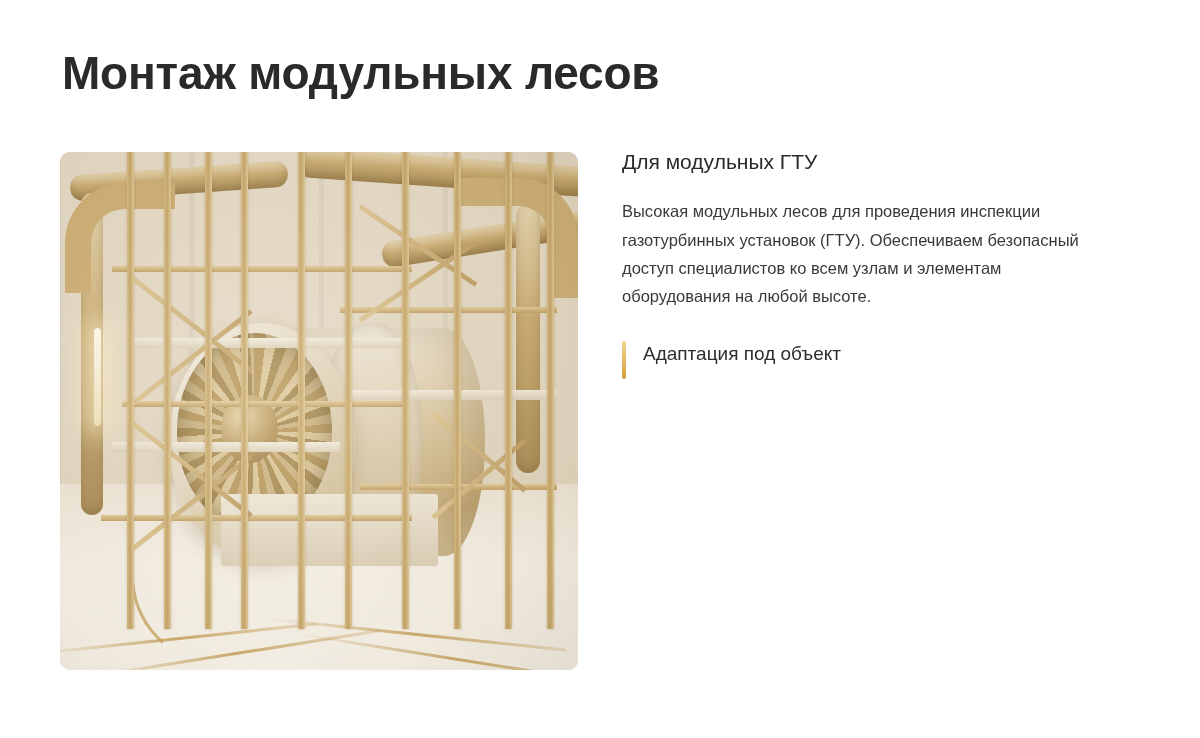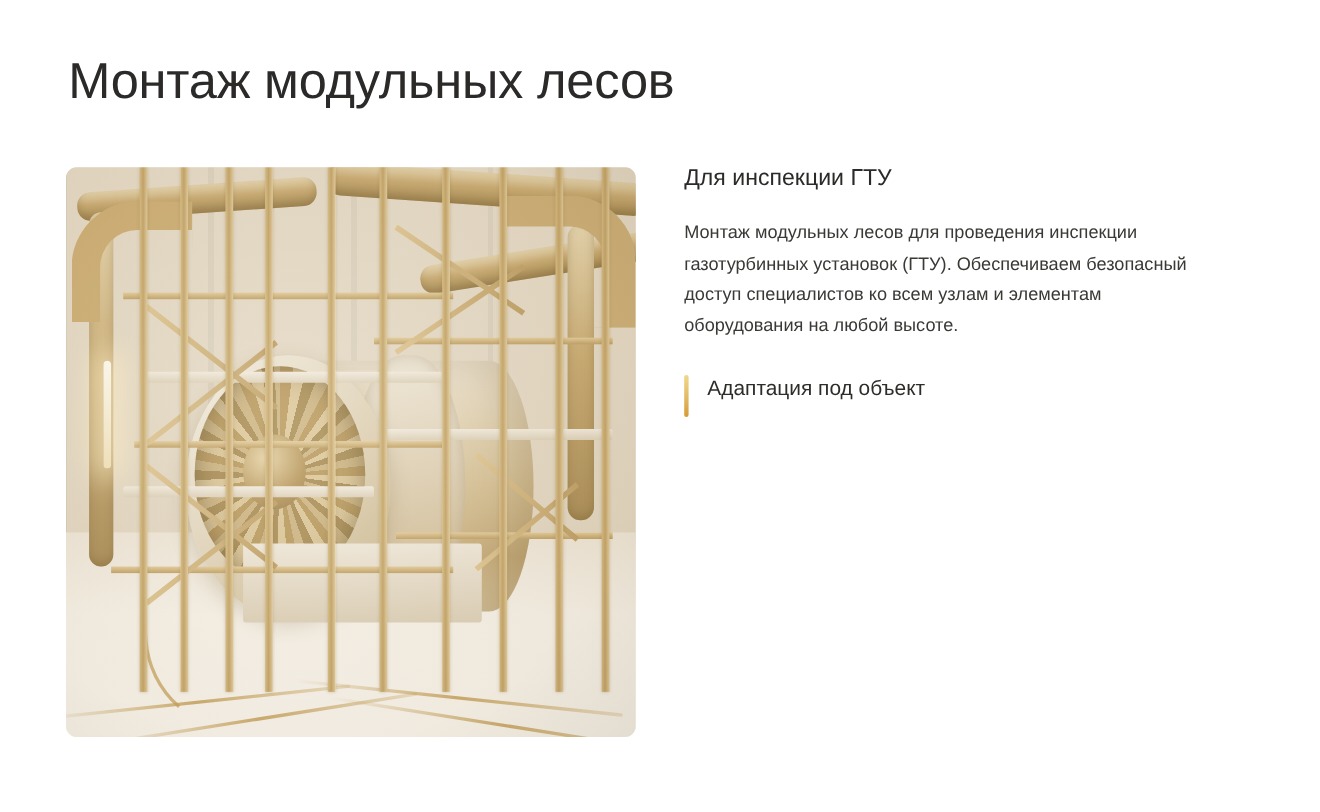--- a/index.html
+++ b/index.html
@@ -19,21 +19,21 @@
     height: 738px;
     background: #ffffff;
   }
 
   
   .page-title {
     position: absolute;
     left: 62px;
     top: 45px;
     font-size: 46px;
-    font-weight: 400;
+    font-weight: 700;
     letter-spacing: -0.2px;
     color: #2b2a28;
     line-height: 1.25;
     white-space: nowrap;
   }
 
   
   .media-panel {
     position: absolute;
     left: 60px;
@@ -333,23 +333,23 @@
       <div class="scaffold-post" style="left:86%;"></div>
       <div class="scaffold-post" style="left:94%;"></div>
 
       <div class="wall-light"></div>
       <div class="media-overlay"></div>
     </div>
   </div>
 
   <div class="content">
 
-    <div class="subtitle">Для инспекции ГТУ</div>
-
-    <p class="description">Монтаж модульных лесов для проведения инспекции газотурбинных установок (ГТУ). Обеспечиваем безопасный доступ специалистов ко всем узлам и элементам оборудования на любой высоте.</p>
+    <div class="subtitle">Для модульных ГТУ</div>
+
+    <p class="description">Высокая модульных лесов для проведения инспекции газотурбинных установок (ГТУ). Обеспечиваем безопасный доступ специалистов ко всем узлам и элементам оборудования на любой высоте.</p>
 
     <div class="features">
 
 
 
       <div class="feature">
         <span class="feature-bar"></span>
         <span class="feature-label">Адаптация под объект</span>
       </div>
 

